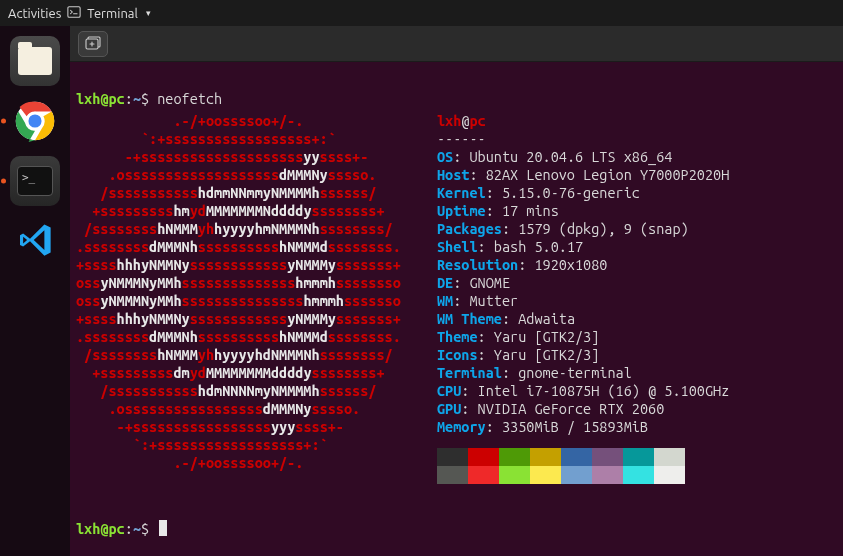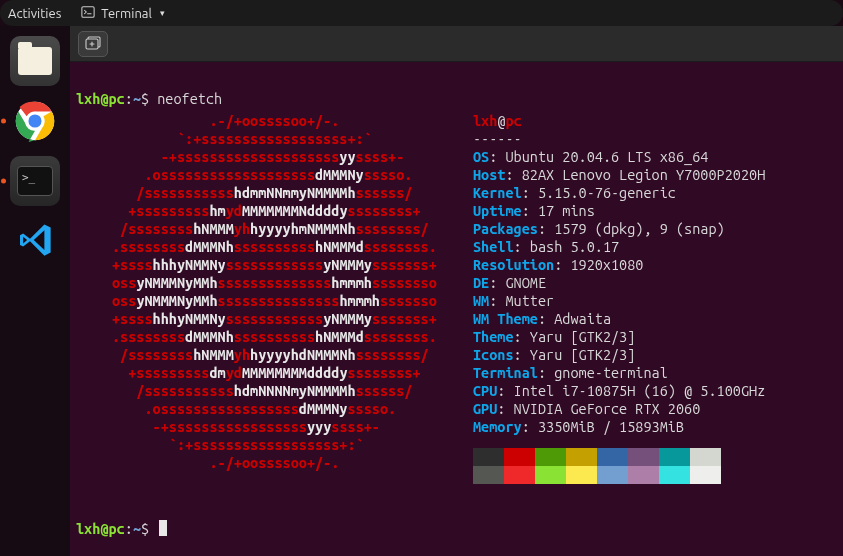--- a/index.html
+++ b/index.html
@@ -13,22 +13,21 @@
   }
   
   .topbar {
     height: 26px;
     background: #1b1b1b;
     display: flex;
     align-items: center;
     padding: 0 8px;
     font-size: 13px;
     color: #ddd;
-    gap: 20px;
-    border-radius: 13px;
+    gap: 6px;
   }
   .topbar .item { display: flex; align-items: center; gap: 6px; cursor: default; }
   .topbar svg { width: 14px; height: 14px; }
   .dropdown-arrow { font-size: 9px; margin-left: 2px; }
   
   .dock {
     position: absolute;
     left: 0; top: 26px; bottom: 0;
     width: 70px;
     background: rgba(20,10,18,0.6);
@@ -95,21 +94,21 @@
     white-space: pre;
     overflow: hidden;
   }
   .prompt .user { color:#8ae234; font-weight:bold;}
   .prompt .host { color:#8ae234; font-weight:bold;}
   .prompt .at   { color:#8ae234; font-weight:bold;}
   .prompt .colon{ color:#d8d8d8;}
   .prompt .path { color:#729fcf; font-weight:bold;}
   .prompt .dollar{ color:#d8d8d8;}
   .cmd { color:#d8d8d8;}
-  .logo { color:#cc0000; font-weight:bold;margin-left:36px;}
+  .logo { color:#cc0000; font-weight:bold;}
   .logo .w { color:#e8e8e8; }
   .logo-block { display:inline-block; vertical-align:top; }
   .info-block { display:inline-block; vertical-align:top; margin-left: 28px;}
   .info-line .key { color:#0ea5e9; font-weight:bold;}
   .info-line .sep { color:#d8d8d8;}
   .info-line .val { color:#d8d8d8;}
   .uh .u { color:#cc0000; font-weight:bold;}
   .uh .a { color:#d8d8d8;}
   .uh .h { color:#cc0000; font-weight:bold;}
   .dashes { color:#d8d8d8;}

